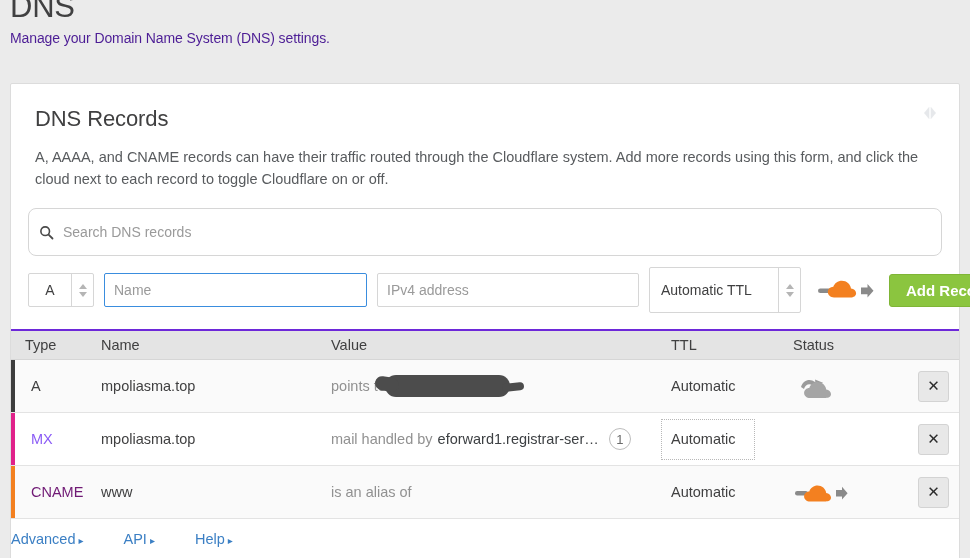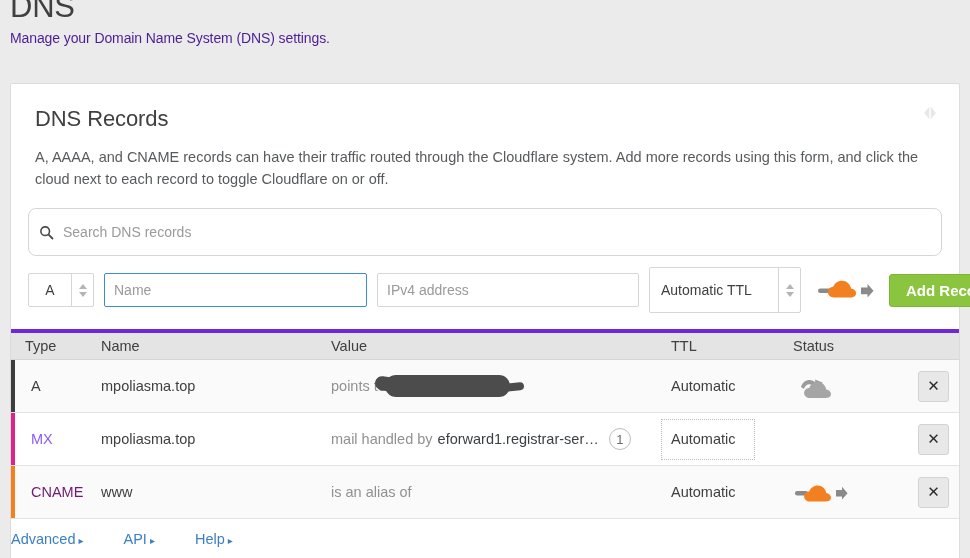--- a/index.html
+++ b/index.html
@@ -115,21 +115,21 @@
     background: #8bc53f; border: 1px solid #7fb536; border-radius: 3px;
     color: #fff; font-family: inherit; font-size: 15px; font-weight: 700;
     cursor: pointer;
   }
 
   
   .tbl { width: 100%; margin-top: 16px; }
   .thead {
     display: flex; align-items: center;
     height: 31px; background: #e4e4e4;
-    border-top: 4px solid #6d28d9; border-bottom: 1px solid #d6d6d6;
+    border-top: 2px solid #6d28d9; border-bottom: 1px solid #d6d6d6;
     font-size: 14.5px; color: #404041;
   }
   .row {
     display: flex; align-items: center;
     height: 53px; border-bottom: 1px solid #e3e3e3;
     position: relative; font-size: 14.5px;
   }
   .row.shade  { background: #fafafa; }
   .row.plain  { background: #ffffff; }
   .row .accent {

